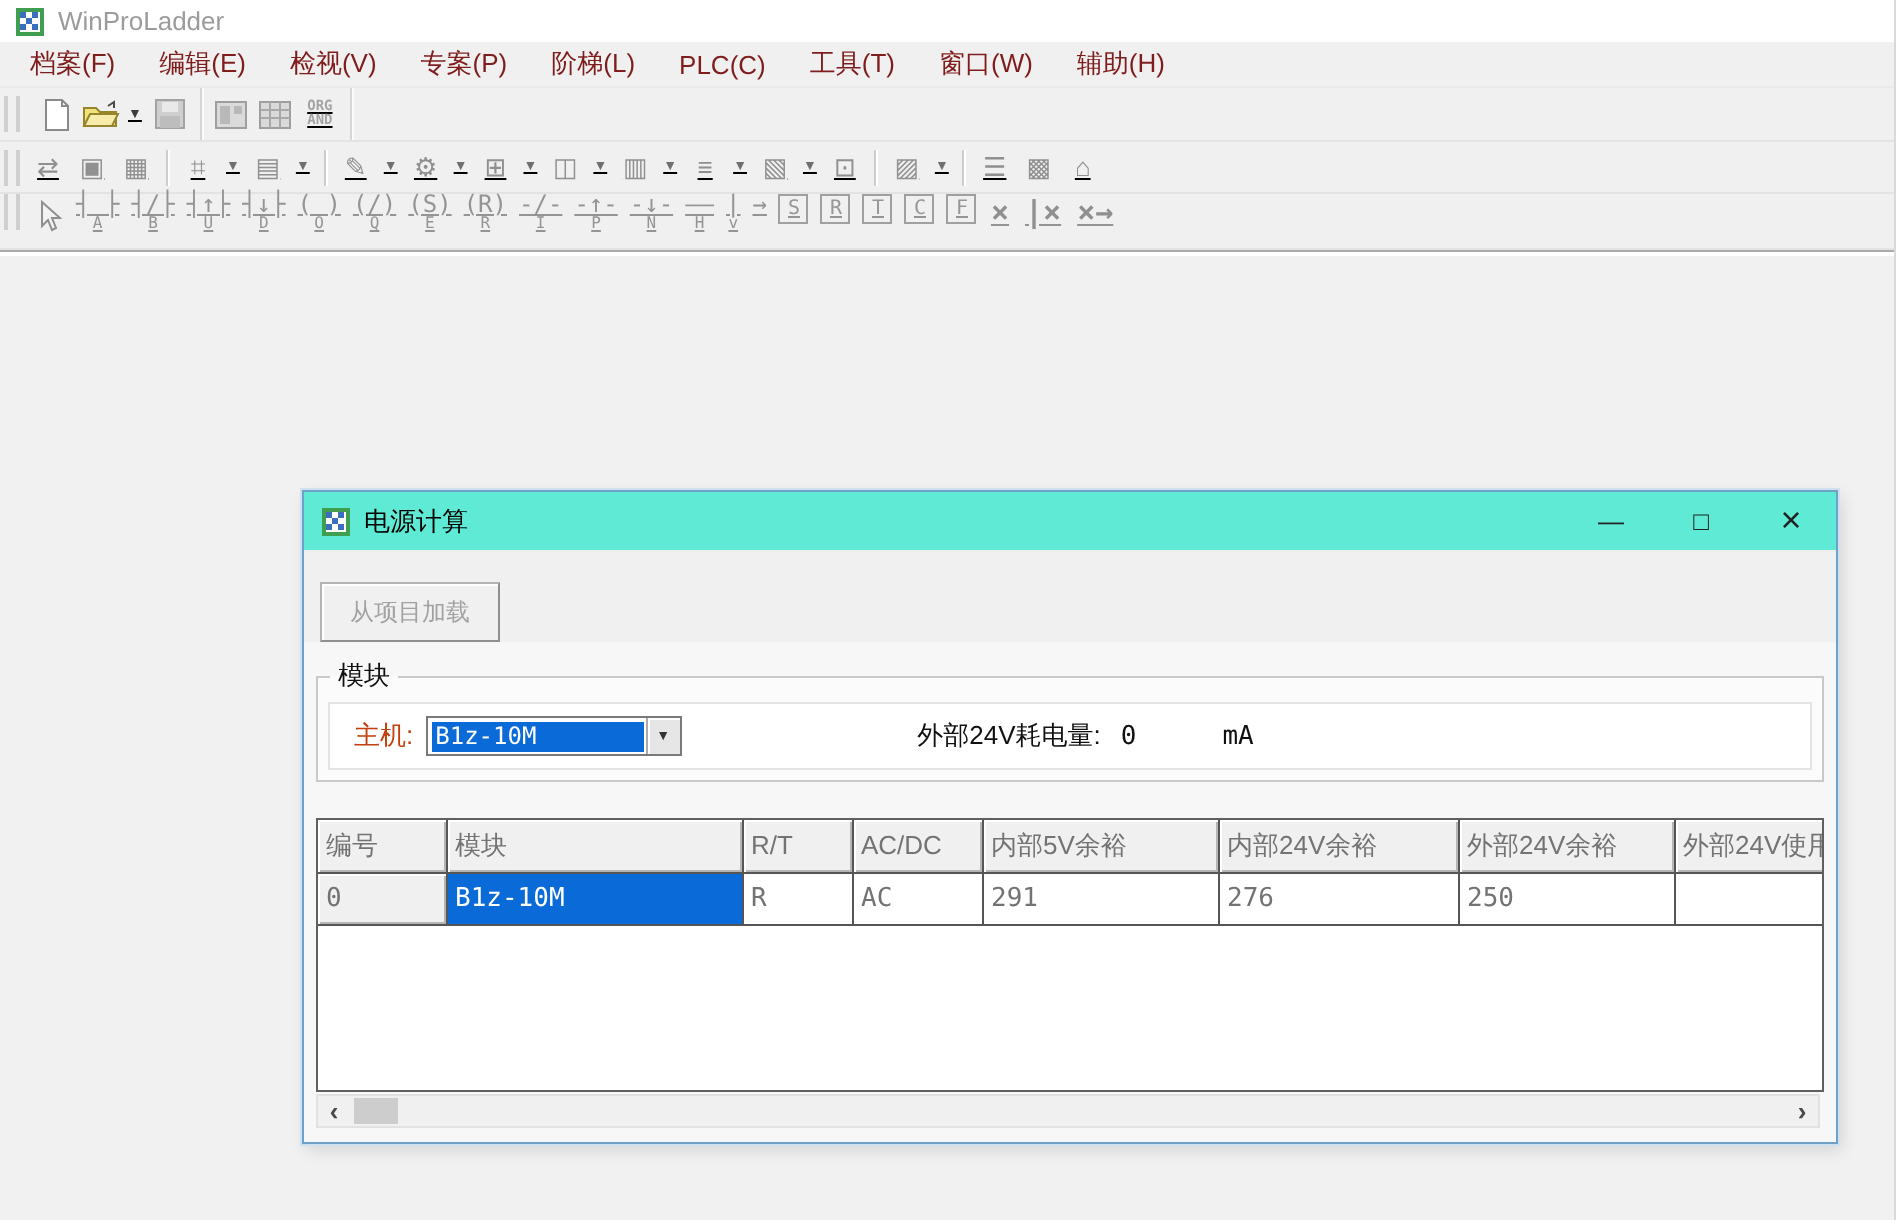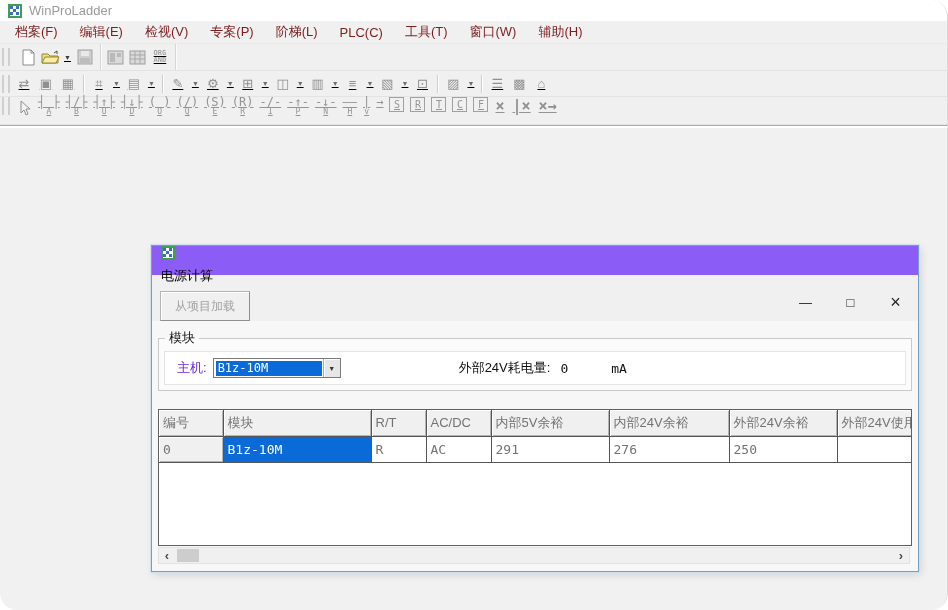--- a/index.html
+++ b/index.html
@@ -1,20 +1,20 @@
 <!DOCTYPE html>
 <html><head>
 <meta charset="utf-8">
 <style>
   * { margin:0; padding:0; box-sizing:border-box; }
   html,body { background:#ffffff; }
   .win {
     position:relative; width:948px; height:610px; overflow:hidden;
     font-family:"Liberation Sans","DejaVu Sans",sans-serif; font-size:13px;
-    background:#ffffff; border-right:1px solid #d9d9d9;border-radius:17px;
+    background:#ffffff; border-right:1px solid #d9d9d9;
   }
   
   .titlebar { height:21px; background:#ffffff; display:flex; align-items:center; padding-left:8px; gap:7px; }
   .titlebar .title { color:#9b9b9b; font-size:13px; }
   .appicon { width:14px; height:14px; display:inline-block; }
   .menubar { height:23px; background:#f0f0f0; display:flex; align-items:center; padding-left:4px; border-bottom:1px solid #eaeaea; }
   .menuitem { padding:2px 11px; color:#7f1d1d; cursor:default; }
   .toolbar { background:#f0f0f0; display:flex; align-items:center; border-bottom:1px solid #e3e3e3;text-decoration:underline; }
   .t1 { height:27px; } .t2 { height:26px; } .t3 { height:28px; }
   .grip { width:8px; height:18px; margin:0 3px 0 2px; border-left:2px solid #cfcfcf; border-right:2px solid #cfcfcf; }
@@ -33,39 +33,39 @@
   .laditem .s { font-size:8px; line-height:8px; }
   .boxletter { width:15px; height:15px; border:1px solid #a0a0a0; display:flex; align-items:center; justify-content:center; font-size:10px; color:#969696; margin:0 3px; }
   .delglyph { font-size:15px; font-weight:bold; color:#8f8f8f; margin:0 4px; white-space:nowrap; }
   .boundary { height:2px; border-top:1px solid #ababab; border-bottom:1px solid #ffffff; }
   .workarea { position:absolute; left:0; right:0; top:128px; bottom:0; background:#f1f1f1; }
   
   .dialog {
     position:absolute; left:151px; top:245px; width:768px; height:327px;
     background:#f6f6f6; border:1px solid #6da1c8; box-shadow:0 0 0 1px #cfe1ef, 2px 3px 8px rgba(0,0,0,.12);
   }
-  .dlg-titlebar { height:30px; background:#8b5cf6; display:flex; padding-left:9px; gap:7px; border-bottom:1px solid #ededed;flex-direction:column; }
+  .dlg-titlebar { height:30px; background:#5eead4; display:flex; align-items:center; padding-left:9px; gap:7px; border-bottom:1px solid #ededed; }
   .dlg-title { color:#000; font-size:13px; }
   .dlg-controls { margin-left:auto; display:flex; height:100%; }
   .dlg-ctl { width:45px; height:100%; display:flex; align-items:center; justify-content:center; color:#222; font-size:13px; }
   .dlg-ctl.close { font-size:18px; font-weight:400; }
   .dlg-toolbar { height:61px; background:#f0f0f0; display:flex; align-items:center; padding-left:8px; gap:3px; border-bottom:1px solid #d8d8d8; box-shadow:0 1px 0 #ffffff; }
   .dlg-btn {
     height:30px; padding:0 14px; background:#f0f0f0; color:#a2a2a2; font-size:12px;
     border:1px solid #b4b4b4; border-right-color:#8f8f8f; border-bottom-color:#8f8f8f;
     box-shadow:inset 1px 1px 0 #ffffff;
   }
   .dlg-body { position:absolute; left:0; right:0; top:75px; bottom:0; background:#f7f7f7; }
   fieldset.modgroup {
     position:absolute; left:6px; top:8px; width:754px; height:62px;
     border:1px solid #c9c9c9; background:#fbfbfb; padding:0;
   }
   fieldset.modgroup legend { margin-left:6px; padding:0 4px; font-size:13px; color:#111; }
   .mod-inner { position:absolute; left:5px; right:5px; top:4px; bottom:5px; background:#ffffff; border:1px solid #e4e4e4; display:flex; align-items:center; }
-  .hostlabel { margin-left:12px; color:#6d28d9; }
+  .hostlabel { margin-left:12px; color:#c2410c; }
   .combobox { margin-left:6px; width:128px; height:20px; background:#ffffff; border:1px solid #7a7a7a; display:flex; align-items:center; }
   .combo-text { flex:1; margin:1px 1px 1px 2px; padding:0 2px; font-family:"DejaVu Sans Mono","Liberation Mono",monospace; font-size:12px; background:#0a6bd8; color:#ffffff; height:15px; line-height:15px; }
   .combo-btn { width:17px; height:18px; background:#e6e6e6; border-left:1px solid #aaaaaa; display:flex; align-items:center; justify-content:center; font-size:7px; color:#333; box-shadow:inset 1px 1px 0 #ffffff; }
   .conslabel { margin-left:118px; color:#111; }
   .consvalue { margin-left:10px; color:#111; font-family:"DejaVu Sans Mono","Liberation Mono",monospace; }
   .consunit { margin-left:43px; color:#111; font-family:"DejaVu Sans Mono","Liberation Mono",monospace; }
   
   .grid { position:absolute; left:6px; top:88px; width:754px; height:137px; background:#ffffff; border:1px solid #606060; overflow:hidden; }
   table.pgrid { border-collapse:collapse; table-layout:fixed; width:758px; font-size:13px; }
   .pgrid td {

